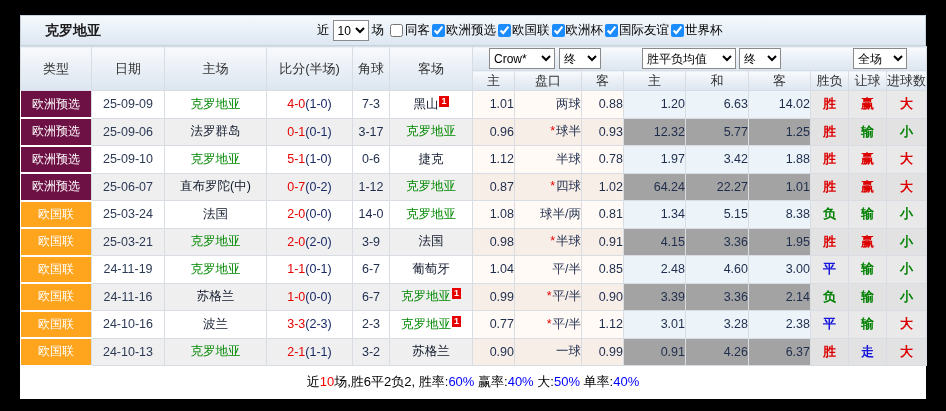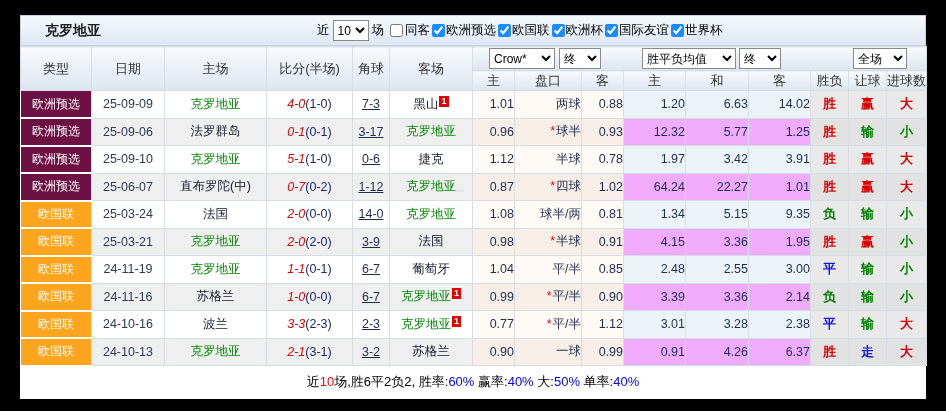--- a/index.html
+++ b/index.html
@@ -28,32 +28,32 @@
   #dd-odds-source{left:16px;width:66px;}
   #dd-odds-final{left:86px;width:42px;}
   #dd-avg{left:169px;width:94px;}
   #dd-avg-final{left:266px;width:42px;}
   #dd-scope{left:380px;width:54px;}
   tbody tr{height:27.5px;}
   tbody tr.odd{background:#ffffff;}
   tbody tr.even{background:#efefef;}
   td.c-type{color:#fff;font-size:12px;border-top:1px solid #fff;border-bottom:2px solid #fff;border-left:1px solid #fff;}
   td.c-date{color:#2c3a55;margin-top:7px;}
-  td.c-corner{color:#1f2d4d;text-decoration:underline;}
+  td.c-corner{color:#1f2d4d;}
   .num{color:#1f2d4d;text-align:right;}
   tr.odd td.c-hand{background:#fffaf6;}
   tr.even td.c-hand{background:#f7eee8;}
   tr.odd td.c-avg{background:#ecf4fa;}
-  tr.even td.c-avg{background:#f0abfc;}
+  tr.even td.c-avg{background:#a3a3a3;}
   tr.odd td.c-res{background:#e9e9e9;}
   tr.even td.c-res{background:#e2e2e2;}
   td.c-res{font-weight:bold;font-size:13px;}
   .team{color:#0f172a;}
   .team.green{color:var(--green,#008800);}
-  .ft{color:var(--scorered,#e60000);font-style:italic;}
+  .ft{color:var(--scorered,#e60000);}
   .ht{color:var(--halfnavy,#1a2a66);}
   .star{color:#e60000;margin-right:1px;}
   .badge{display:inline-block;background:#e60000;color:#fff;font-size:9px;line-height:11px;
     padding:0 2px;margin-left:1px;vertical-align:4px;font-weight:bold;}
   
   .footer{height:32px;line-height:30px;text-align:center;font-size:13px;background:#fff;color:#000;}
 </style>
 </head>
 <body>
 
@@ -172,21 +172,21 @@
           <td class="c-date">25-09-10</td>
           <td><span class="team green">克罗地亚</span></td>
           <td><span class="ft">5-1</span><span class="ht">(1-0)</span></td>
           <td class="c-corner">0-6</td>
           <td><span class="team">捷克</span></td>
           <td class="c-hand num">1.12</td>
           <td class="c-hand num">半球</td>
           <td class="c-hand num">0.78</td>
           <td class="c-avg num">1.97</td>
           <td class="c-avg num">3.42</td>
-          <td class="c-avg num">3.91</td>
+          <td class="c-avg num">1.88</td>
           <td class="c-res" style="color:#dd0000">胜</td>
           <td class="c-res" style="color:#dd0000">赢</td>
           <td class="c-res" style="color:#dd0000">大</td>
         </tr>
         <tr class="even">
           <td class="c-type" style="background:#6d1044">欧洲预选</td>
           <td class="c-date">25-06-07</td>
           <td><span class="team">直布罗陀(中)</span></td>
           <td><span class="ft">0-7</span><span class="ht">(0-2)</span></td>
           <td class="c-corner">1-12</td>
@@ -206,21 +206,21 @@
           <td class="c-date">25-03-24</td>
           <td><span class="team">法国</span></td>
           <td><span class="ft">2-0</span><span class="ht">(0-0)</span></td>
           <td class="c-corner">14-0</td>
           <td><span class="team green">克罗地亚</span></td>
           <td class="c-hand num">1.08</td>
           <td class="c-hand num">球半/两</td>
           <td class="c-hand num">0.81</td>
           <td class="c-avg num">1.34</td>
           <td class="c-avg num">5.15</td>
-          <td class="c-avg num">9.35</td>
+          <td class="c-avg num">8.38</td>
           <td class="c-res" style="color:#008000">负</td>
           <td class="c-res" style="color:#008000">输</td>
           <td class="c-res" style="color:#008000">小</td>
         </tr>
         <tr class="even">
           <td class="c-type" style="background:#ffa41d">欧国联</td>
           <td class="c-date">25-03-21</td>
           <td><span class="team green">克罗地亚</span></td>
           <td><span class="ft">2-0</span><span class="ht">(2-0)</span></td>
           <td class="c-corner">3-9</td>
@@ -239,21 +239,21 @@
           <td class="c-type" style="background:#ffa41d">欧国联</td>
           <td class="c-date">24-11-19</td>
           <td><span class="team green">克罗地亚</span></td>
           <td><span class="ft">1-1</span><span class="ht">(0-1)</span></td>
           <td class="c-corner">6-7</td>
           <td><span class="team">葡萄牙</span></td>
           <td class="c-hand num">1.04</td>
           <td class="c-hand num">平/半</td>
           <td class="c-hand num">0.85</td>
           <td class="c-avg num">2.48</td>
-          <td class="c-avg num">2.55</td>
+          <td class="c-avg num">4.60</td>
           <td class="c-avg num">3.00</td>
           <td class="c-res" style="color:#1414dd">平</td>
           <td class="c-res" style="color:#008000">输</td>
           <td class="c-res" style="color:#008000">小</td>
         </tr>
         <tr class="even">
           <td class="c-type" style="background:#ffa41d">欧国联</td>
           <td class="c-date">24-11-16</td>
           <td><span class="team">苏格兰</span></td>
           <td><span class="ft">1-0</span><span class="ht">(0-0)</span></td>
@@ -283,21 +283,21 @@
           <td class="c-avg num">3.28</td>
           <td class="c-avg num">2.38</td>
           <td class="c-res" style="color:#1414dd">平</td>
           <td class="c-res" style="color:#008000">输</td>
           <td class="c-res" style="color:#dd0000">大</td>
         </tr>
         <tr class="even">
           <td class="c-type" style="background:#ffa41d">欧国联</td>
           <td class="c-date">24-10-13</td>
           <td><span class="team green">克罗地亚</span></td>
-          <td><span class="ft">2-1</span><span class="ht">(3-1)</span></td>
+          <td><span class="ft">2-1</span><span class="ht">(1-1)</span></td>
           <td class="c-corner">3-2</td>
           <td><span class="team">苏格兰</span></td>
           <td class="c-hand num">0.90</td>
           <td class="c-hand num">一球</td>
           <td class="c-hand num">0.99</td>
           <td class="c-avg num">0.91</td>
           <td class="c-avg num">4.26</td>
           <td class="c-avg num">6.37</td>
           <td class="c-res" style="color:#dd0000">胜</td>
           <td class="c-res" style="color:#1414dd">走</td>

